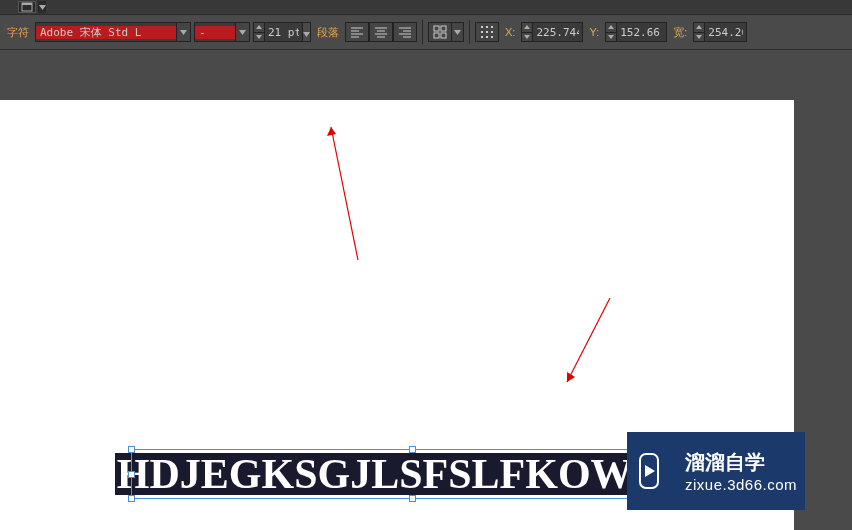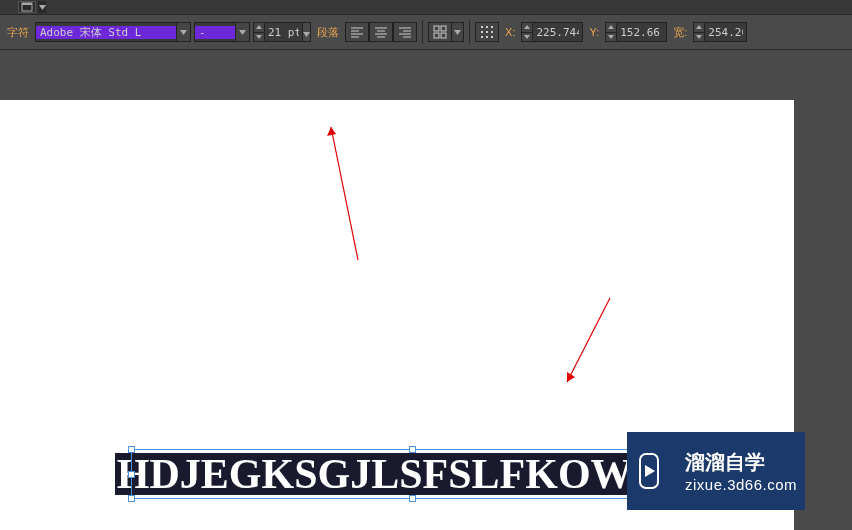--- a/index.html
+++ b/index.html
@@ -60,21 +60,21 @@
       padding: 0 3px;
     }
     .combo {
       display: flex;
       align-items: center;
       background: #3a3a3a;
       border: 1px solid #222;
       height: 20px;
     }
     .combo input {
-      background: #6d28d9;
+      background: #b91c1c;
       border: none;
       color: #ccc;
       font-size: 11px;
       padding: 0 4px;
       outline: none;
       font-family: "SimSun", monospace;
     }
     .combo .dd-btn {
       width: 14px;
       height: 18px;

